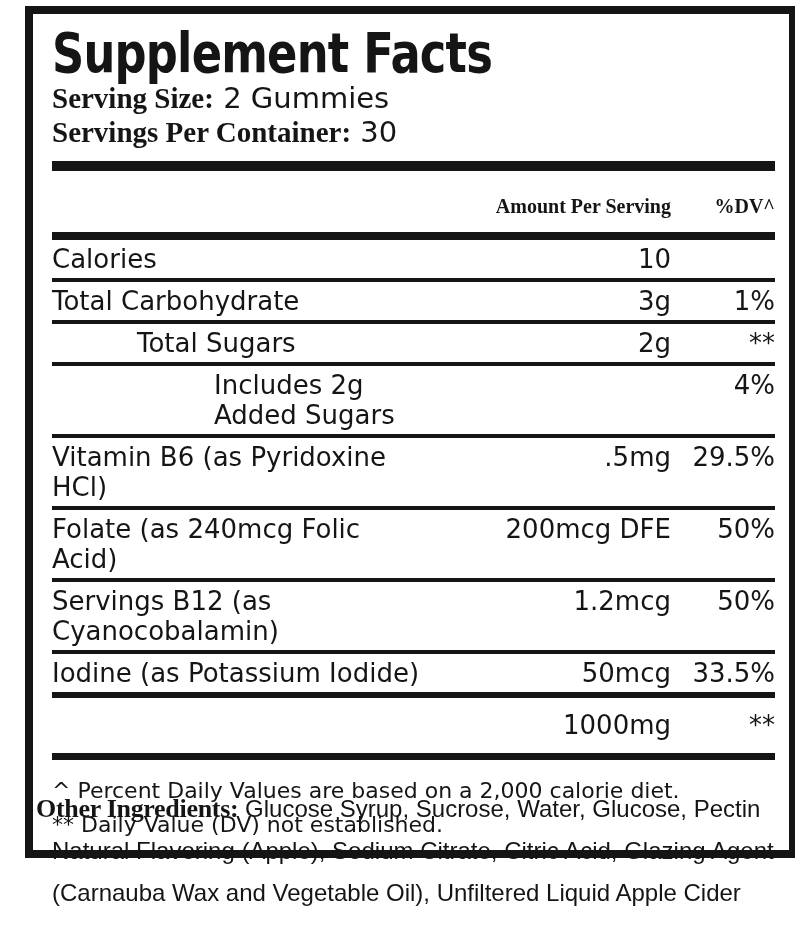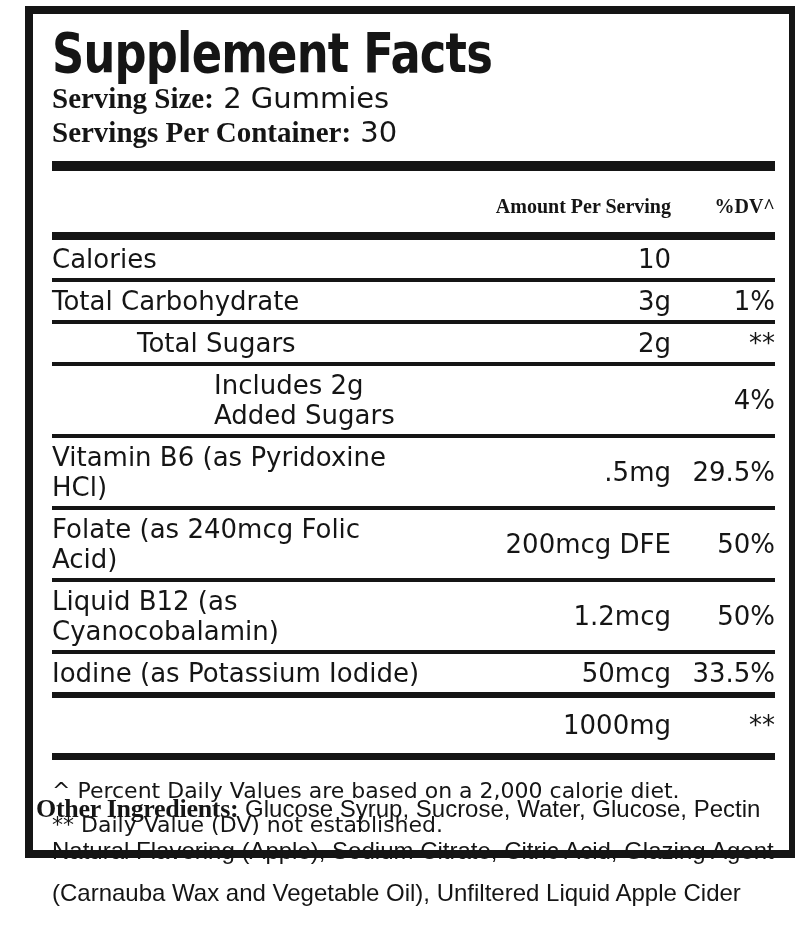--- a/index.html
+++ b/index.html
@@ -28,21 +28,21 @@
   .bar{background:#151515;width:100%;}
   .bar-xl{height:10px;margin-top:12px;}
   .bar-md{height:8px;}
 
   .cols{display:flex;align-items:baseline;padding:24px 0 14px 0;font-size:20px;}
   .cols .nm{flex:1;}
   .amt{width:250px;text-align:right;white-space:nowrap;}
   .dv{width:104px;text-align:right;white-space:nowrap;}
 
   .row{
-    display:flex;align-items:center;
+    display:flex;align-items:flex-start;
     font-size:26px;line-height:30px;
     padding:4px 0;border-bottom:4px solid #151515;
   }
   .row .nm{flex:1;}
   .row.ind1 .nm{padding-left:85px;}
   .row.ind2 .nm{padding-left:162px;}
   .row.pre-thick{border-bottom:none;}
   .row.acv{
     border-top:6px solid #151515;border-bottom:7px solid #151515;
     padding:7px 0 8px 0;line-height:40px;
@@ -120,21 +120,21 @@
       <span class="dv">29.5%</span>
     </div>
 
     <div class="row">
       <span class="nm">Folate (as 240mcg Folic Acid)</span>
       <span class="amt">200mcg DFE</span>
       <span class="dv">50%</span>
     </div>
 
     <div class="row">
-      <span class="nm">Liquid B12 (as Cyanocobalamin)</span>
+      <span class="nm">Servings B12 (as Cyanocobalamin)</span>
       <span class="amt">1.2mcg</span>
       <span class="dv">50%</span>
     </div>
 
     <div class="row pre-thick">
       <span class="nm">Iodine (as Potassium Iodide)</span>
       <span class="amt">50mcg</span>
       <span class="dv">33.5%</span>
     </div>
 

